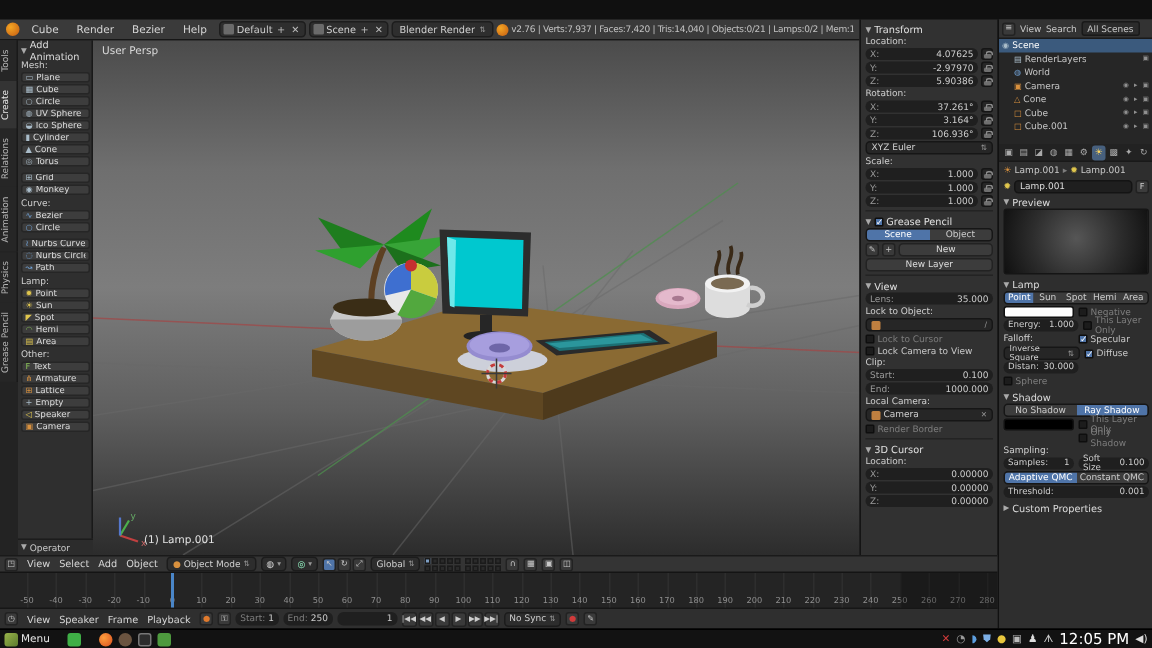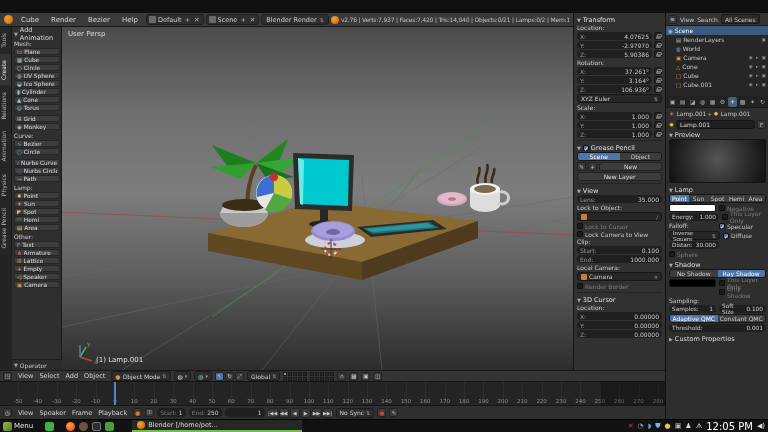--- a/index.html
+++ b/index.html
@@ -943,24 +943,20 @@
   <div id="taskbar" class="abs">
     <span id="menubtn">
       <span class="tbico" style="background:linear-gradient(135deg,#9ab54a,#5b7a2e)"></span>
       <span>Menu</span>
     </span>
     <span class="tbico" style="background:#3faf46;margin-left:8px"></span>
     <span class="tbico" style="border-radius:50%;background:radial-gradient(circle at 35% 35%,#ff9e3d,#d94e1f);margin-left:8px"></span>
     <span class="tbico" style="background:#6b5440;border-radius:50%"></span>
     <span class="tbico" style="background:#2d2d2d;border:1px solid #777"></span>
     <span class="tbico" style="background:#4e9a3e"></span>
-    <span id="taskitem">
-      <span class="tbico" style="width:8px;height:8px;border-radius:50%;background:radial-gradient(circle at 35% 35%,#f5a623,#c35b13)"></span>
-      <span>Blender [/home/pet...</span>
-    </span>
     <span id="tray">
       <span class="tico" style="color:#d23b3b">✕</span>
       <span class="tico" style="color:#9a9a9a">◔</span>
       <span class="tico" style="color:#5d9fe0">◗</span>
       <span class="tico" style="color:#7db0e8">⛊</span>
       <span class="tico" style="color:#e8c63d">●</span>
       <span class="tico" style="color:#bbb">▣</span>
       <span class="tico" style="color:#ddd">♟</span>
       <span class="tico" style="color:#ccc">ᗑ</span>
       <span id="clock">12:05 PM</span>

